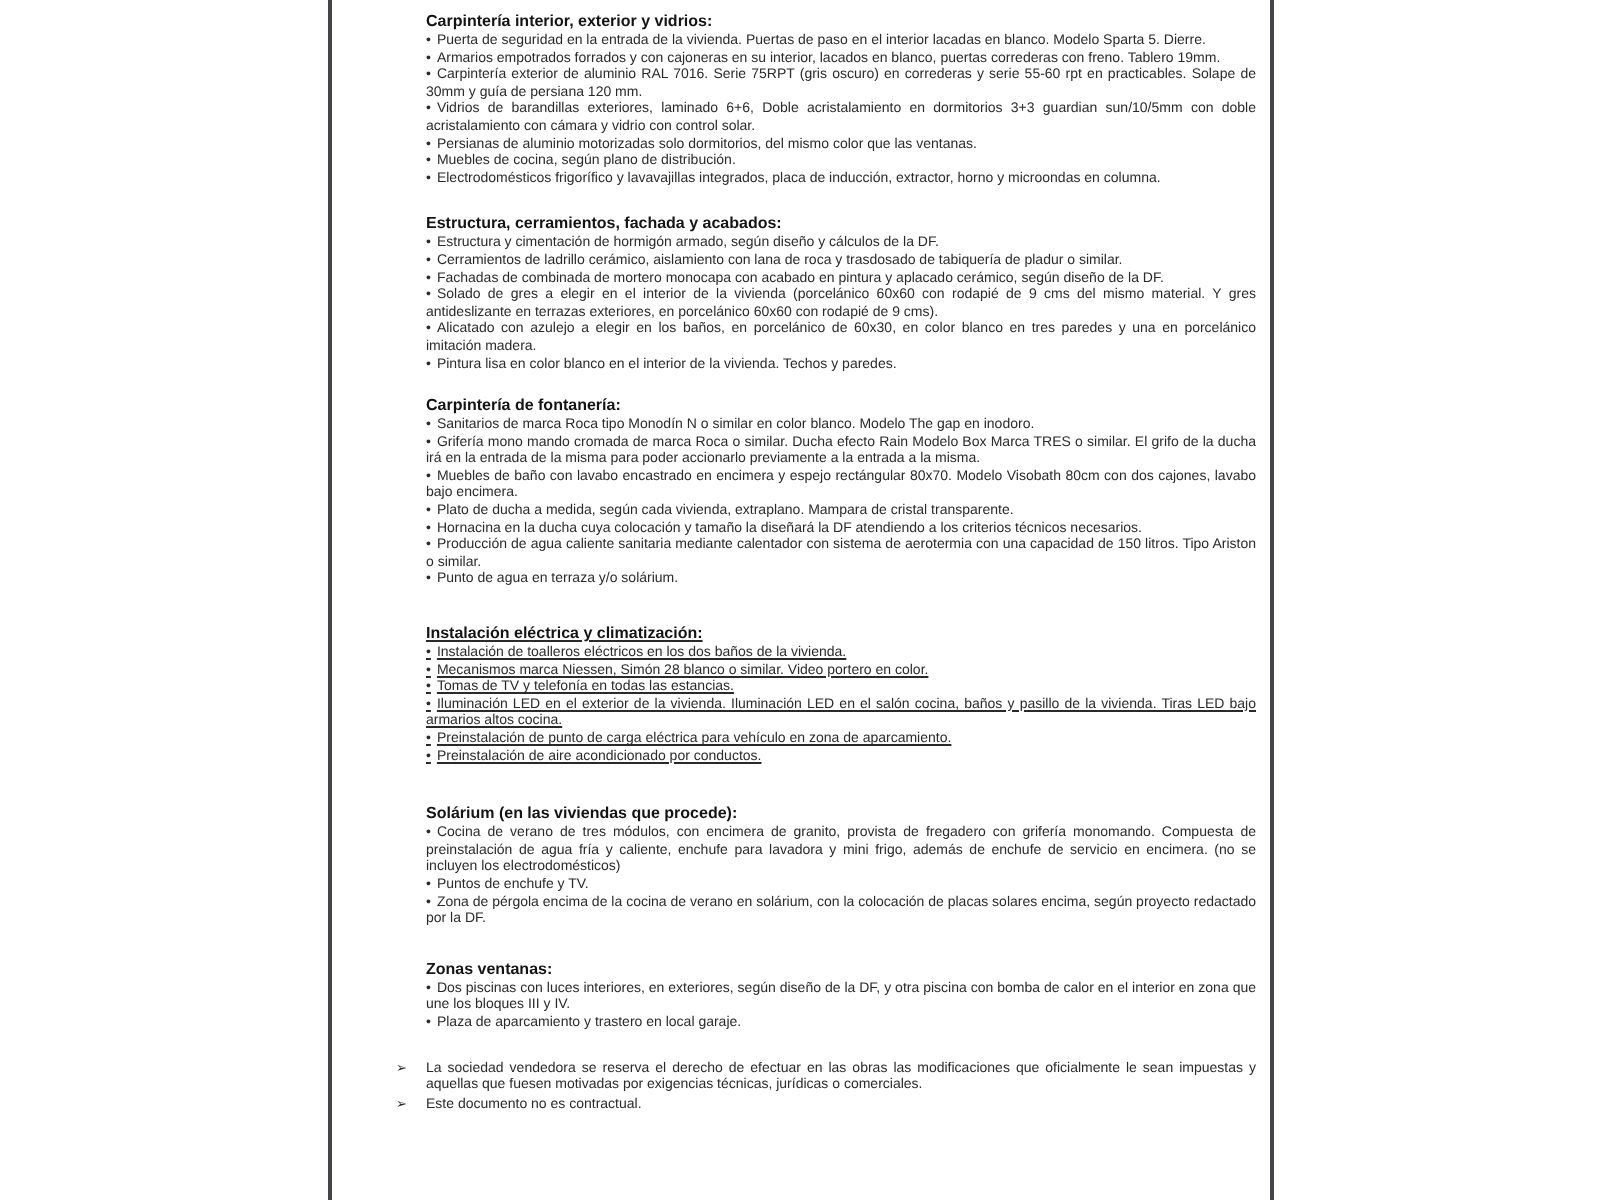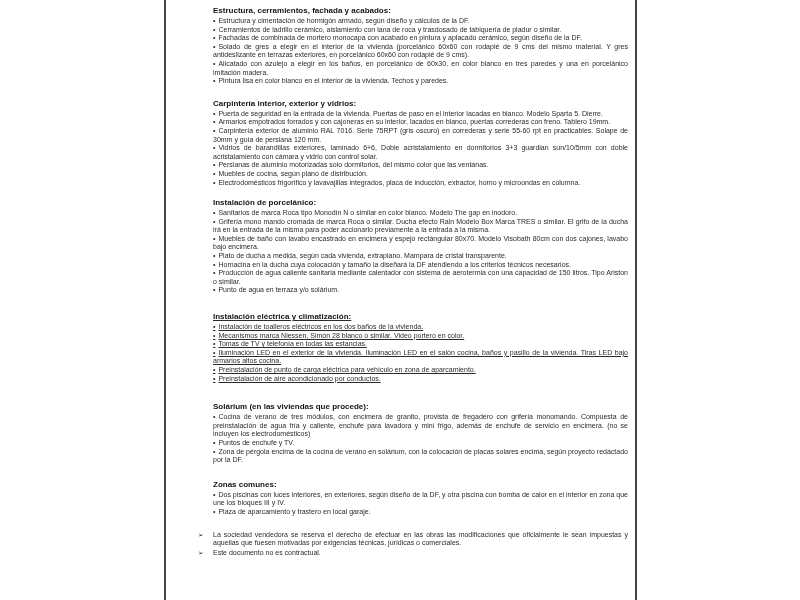--- a/index.html
+++ b/index.html
@@ -80,40 +80,40 @@
   }
 </style>
 </head>
 <body>
 
 <div class="page">
   <div class="page-border left"></div>
   <div class="page-border right"></div>
   <div class="content" id="doc-content">
       <section class="doc-section">
-        <h2 class="sec-heading">Estructura, cerramientos, fachada y acabados:</h2>
-        <p class="bullet"><span class="marker">•</span><span>Estructura y cimentación de hormigón armado, según diseño y cálculos de la DF.</span></p>
-        <p class="bullet"><span class="marker">•</span><span>Cerramientos de ladrillo cerámico, aislamiento con lana de roca y trasdosado de tabiquería de pladur o similar.</span></p>
-        <p class="bullet"><span class="marker">•</span><span>Fachadas de combinada de mortero monocapa con acabado en pintura y aplacado cerámico, según diseño de la DF.</span></p>
-        <p class="bullet"><span class="marker">•</span><span>Solado de gres a elegir en el interior de la vivienda (porcelánico 60x60 con rodapié de 9 cms del mismo material. Y gres antideslizante en terrazas exteriores, en porcelánico 60x60 con rodapié de 9 cms).</span></p>
-        <p class="bullet"><span class="marker">•</span><span>Alicatado con azulejo a elegir en los baños, en porcelánico de 60x30, en color blanco en tres paredes y una en porcelánico imitación madera.</span></p>
-        <p class="bullet"><span class="marker">•</span><span>Pintura lisa en color blanco en el interior de la vivienda. Techos y paredes.</span></p>
-      </section>
-      <section class="doc-section">
         <h2 class="sec-heading">Carpintería interior, exterior y vidrios:</h2>
         <p class="bullet"><span class="marker">•</span><span>Puerta de seguridad en la entrada de la vivienda. Puertas de paso en el interior lacadas en blanco. Modelo Sparta 5. Dierre.</span></p>
         <p class="bullet"><span class="marker">•</span><span>Armarios empotrados forrados y con cajoneras en su interior, lacados en blanco, puertas correderas con freno. Tablero 19mm.</span></p>
         <p class="bullet"><span class="marker">•</span><span>Carpintería exterior de aluminio RAL 7016. Serie 75RPT (gris oscuro) en correderas y serie 55-60 rpt en practicables. Solape de 30mm y guía de persiana 120 mm.</span></p>
         <p class="bullet"><span class="marker">•</span><span>Vidrios de barandillas exteriores, laminado 6+6, Doble acristalamiento en dormitorios 3+3 guardian sun/10/5mm con doble acristalamiento con cámara y vidrio con control solar.</span></p>
         <p class="bullet"><span class="marker">•</span><span>Persianas de aluminio motorizadas solo dormitorios, del mismo color que las ventanas.</span></p>
         <p class="bullet"><span class="marker">•</span><span>Muebles de cocina, según plano de distribución.</span></p>
         <p class="bullet"><span class="marker">•</span><span>Electrodomésticos frigorífico y lavavajillas integrados, placa de inducción, extractor, horno y microondas en columna.</span></p>
       </section>
       <section class="doc-section">
-        <h2 class="sec-heading">Instalación de porcelánico:</h2>
+        <h2 class="sec-heading">Estructura, cerramientos, fachada y acabados:</h2>
+        <p class="bullet"><span class="marker">•</span><span>Estructura y cimentación de hormigón armado, según diseño y cálculos de la DF.</span></p>
+        <p class="bullet"><span class="marker">•</span><span>Cerramientos de ladrillo cerámico, aislamiento con lana de roca y trasdosado de tabiquería de pladur o similar.</span></p>
+        <p class="bullet"><span class="marker">•</span><span>Fachadas de combinada de mortero monocapa con acabado en pintura y aplacado cerámico, según diseño de la DF.</span></p>
+        <p class="bullet"><span class="marker">•</span><span>Solado de gres a elegir en el interior de la vivienda (porcelánico 60x60 con rodapié de 9 cms del mismo material. Y gres antideslizante en terrazas exteriores, en porcelánico 60x60 con rodapié de 9 cms).</span></p>
+        <p class="bullet"><span class="marker">•</span><span>Alicatado con azulejo a elegir en los baños, en porcelánico de 60x30, en color blanco en tres paredes y una en porcelánico imitación madera.</span></p>
+        <p class="bullet"><span class="marker">•</span><span>Pintura lisa en color blanco en el interior de la vivienda. Techos y paredes.</span></p>
+      </section>
+      <section class="doc-section">
+        <h2 class="sec-heading">Carpintería de fontanería:</h2>
         <p class="bullet"><span class="marker">•</span><span>Sanitarios de marca Roca tipo Monodín N o similar en color blanco. Modelo The gap en inodoro.</span></p>
         <p class="bullet"><span class="marker">•</span><span>Grifería mono mando cromada de marca Roca o similar. Ducha efecto Rain Modelo Box Marca TRES o similar. El grifo de la ducha irá en la entrada de la misma para poder accionarlo previamente a la entrada a la misma.</span></p>
         <p class="bullet"><span class="marker">•</span><span>Muebles de baño con lavabo encastrado en encimera y espejo rectángular 80x70. Modelo Visobath 80cm con dos cajones, lavabo bajo encimera.</span></p>
         <p class="bullet"><span class="marker">•</span><span>Plato de ducha a medida, según cada vivienda, extraplano. Mampara de cristal transparente.</span></p>
         <p class="bullet"><span class="marker">•</span><span>Hornacina en la ducha cuya colocación y tamaño la diseñará la DF atendiendo a los criterios técnicos necesarios.</span></p>
         <p class="bullet"><span class="marker">•</span><span>Producción de agua caliente sanitaria mediante calentador con sistema de aerotermia con una capacidad de 150 litros. Tipo Ariston o similar.</span></p>
         <p class="bullet"><span class="marker">•</span><span>Punto de agua en terraza y/o solárium.</span></p>
       </section>
       <section class="doc-section">
         <h2 class="sec-heading">Instalación eléctrica y climatización:</h2>
@@ -124,21 +124,21 @@
         <p class="bullet"><span class="marker">•</span><span>Preinstalación de punto de carga eléctrica para vehículo en zona de aparcamiento.</span></p>
         <p class="bullet"><span class="marker">•</span><span>Preinstalación de aire acondicionado por conductos.</span></p>
       </section>
       <section class="doc-section">
         <h2 class="sec-heading">Solárium (en las viviendas que procede):</h2>
         <p class="bullet"><span class="marker">•</span><span>Cocina de verano de tres módulos, con encimera de granito, provista de fregadero con grifería monomando. Compuesta de preinstalación de agua fría y caliente, enchufe para lavadora y mini frigo, además de enchufe de servicio en encimera. (no se incluyen los electrodomésticos)</span></p>
         <p class="bullet"><span class="marker">•</span><span>Puntos de enchufe y TV.</span></p>
         <p class="bullet"><span class="marker">•</span><span>Zona de pérgola encima de la cocina de verano en solárium, con la colocación de placas solares encima, según proyecto redactado por la DF.</span></p>
       </section>
       <section class="doc-section">
-        <h2 class="sec-heading">Zonas comunes:</h2>
+        <h2 class="sec-heading">Zonas ventanas:</h2>
         <p class="bullet"><span class="marker">•</span><span>Dos piscinas con luces interiores, en exteriores, según diseño de la DF, y otra piscina con bomba de calor en el interior en zona que une los bloques III y IV.</span></p>
         <p class="bullet"><span class="marker">•</span><span>Plaza de aparcamiento y trastero en local garaje.</span></p>
       </section>
       <div class="notes">
         <p class="note"><span class="marker">➢</span><span>La sociedad vendedora se reserva el derecho de efectuar en las obras las modificaciones que oficialmente le sean impuestas y aquellas que fuesen motivadas por exigencias técnicas, jurídicas o comerciales.</span></p>
         <p class="note"><span class="marker">➢</span><span>Este documento no es contractual.</span></p>
       </div>
     </div>
 </div>
 

